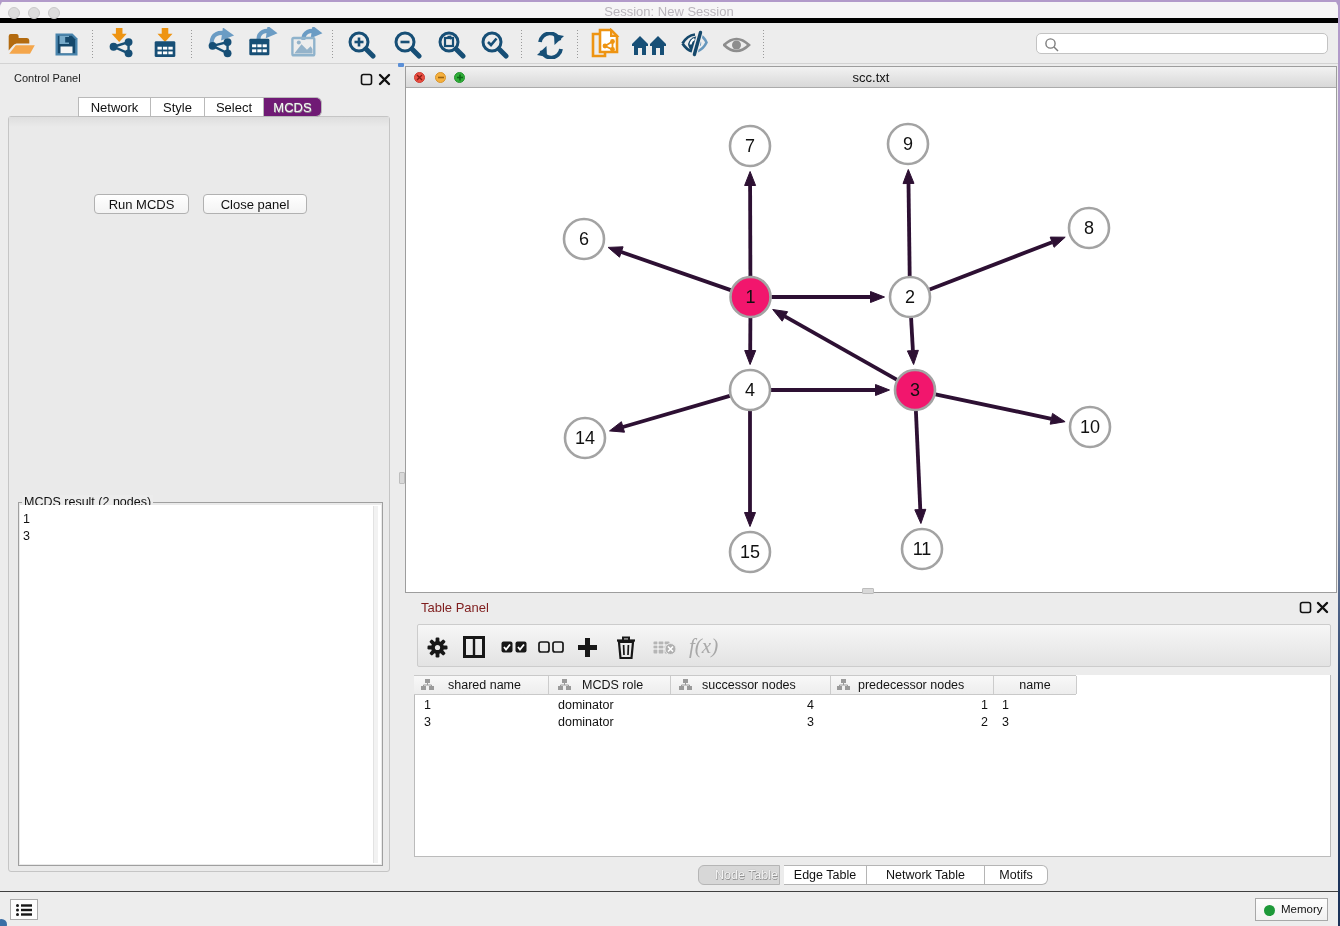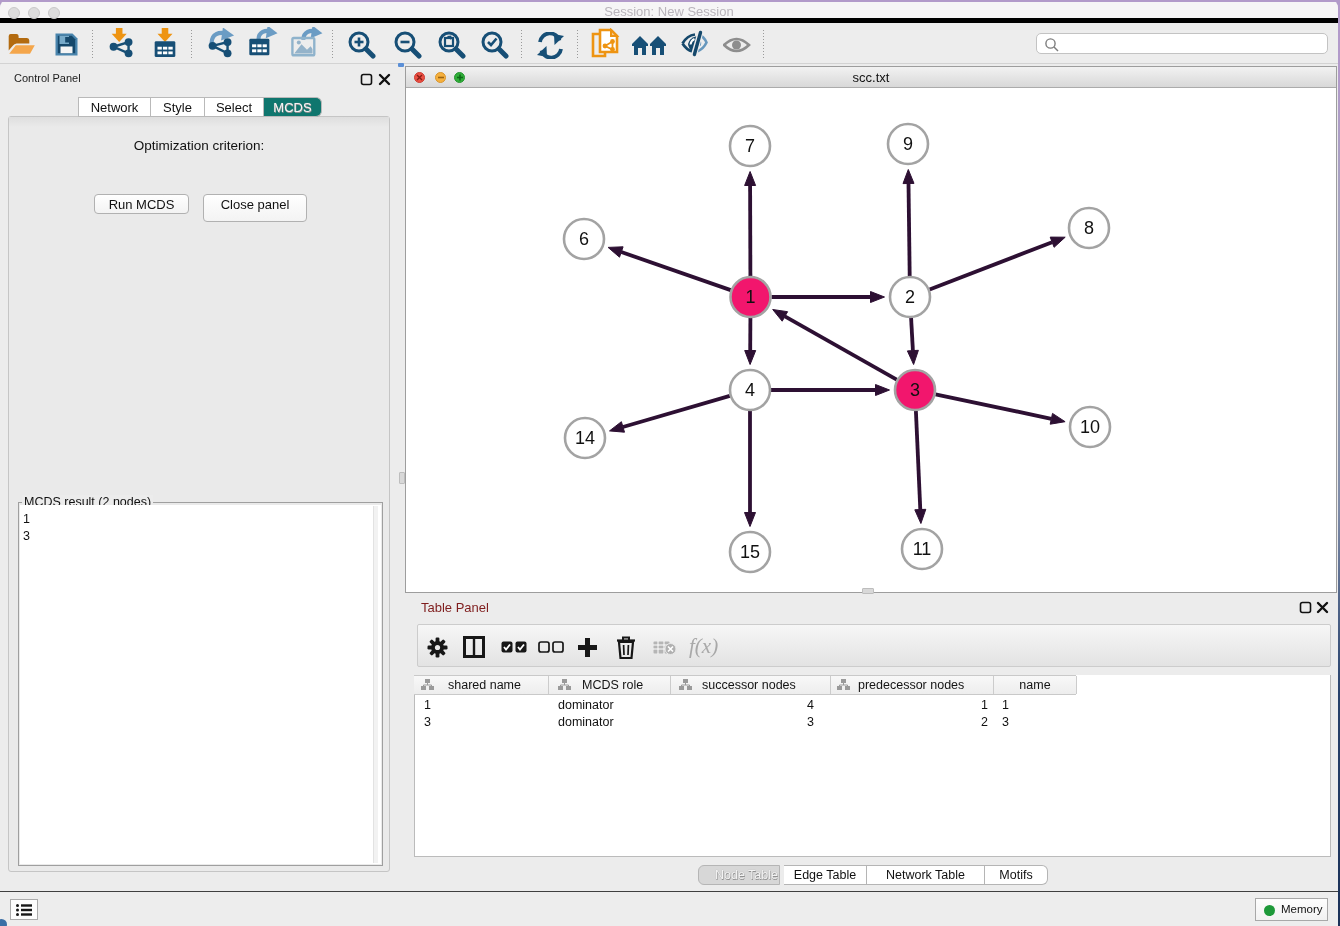--- a/index.html
+++ b/index.html
@@ -189,24 +189,23 @@
       <rect x="1.5" y="1.5" width="10" height="10" rx="2" fill="none" stroke="#111" stroke-width="1.6"></rect>
     </svg>
   <svg class="abs" style="left:378px;top:73px" width="13" height="13" viewBox="0 0 13 13">
       <path d="M2 2 L11 11 M11 2 L2 11" stroke="#111" stroke-width="2.4" stroke-linecap="round"></path>
     </svg>
   <div id="tabpane"></div>
   <div class="abs" style="left:9px;top:117px;width:380px;height:10px;background:linear-gradient(#dedede,#eaeaea);"></div>
   <div class="tab" style="left:78px;width:73px;">Network</div>
   <div class="tab" style="left:151px;width:54px;border-left:none;">Style</div>
   <div class="tab" style="left:205px;width:59px;border-left:none;">Select</div>
-  <div class="tab" style="left:264px;width:58px;border-left:none;border-radius:0 6px 6px 0;background:#0f766e;color:#f5f5f5;text-shadow:0 0 1px #9a9a9a, 0.5px 0.5px 0 #8f8f8f;">MCDS</div>
-  <div class="abs" style="left:0;top:138px;width:398px;text-align:center;font-size:13.5px;color:#111;">Optimization criterion:</div>
+  <div class="tab" style="left:264px;width:58px;border-left:none;border-radius:0 6px 6px 0;background:#701a75;color:#f5f5f5;text-shadow:0 0 1px #9a9a9a, 0.5px 0.5px 0 #8f8f8f;">MCDS</div>
   <div class="btn" style="left:94px;top:194px;width:95px;height:20px;line-height:19px;">Run MCDS</div>
-  <div class="btn" style="left:203px;top:194px;width:104px;height:28px;line-height:19px;">Close panel</div>
+  <div class="btn" style="left:203px;top:194px;width:104px;height:20px;line-height:19px;">Close panel</div>
   <div class="abs" style="left:18px;top:502px;width:365px;height:364px;border:1px solid #9f9f9f;"></div>
   <div class="abs" style="left:22px;top:495px;font-size:12.5px;color:#111;background:#ececec;padding:0 2px;">MCDS result (2 nodes)</div>
   <div class="abs" style="left:20px;top:505px;width:361px;height:359px;background:#fff;">
     <div class="abs" style="left:3px;top:6px;font-size:12.5px;color:#111;line-height:17px;">1<br>3</div>
     <div class="abs" style="right:3px;top:1px;width:5px;height:357px;background:#f2f2f2;border-left:1px solid #e2e2e2;"></div>
   </div>
 </div>
 <div class="abs" style="left:398px;top:63px;width:6px;height:4px;background:#5b8fd6;border-radius:1px;"></div>
 <div id="netwin">
   <div id="nettitle">

